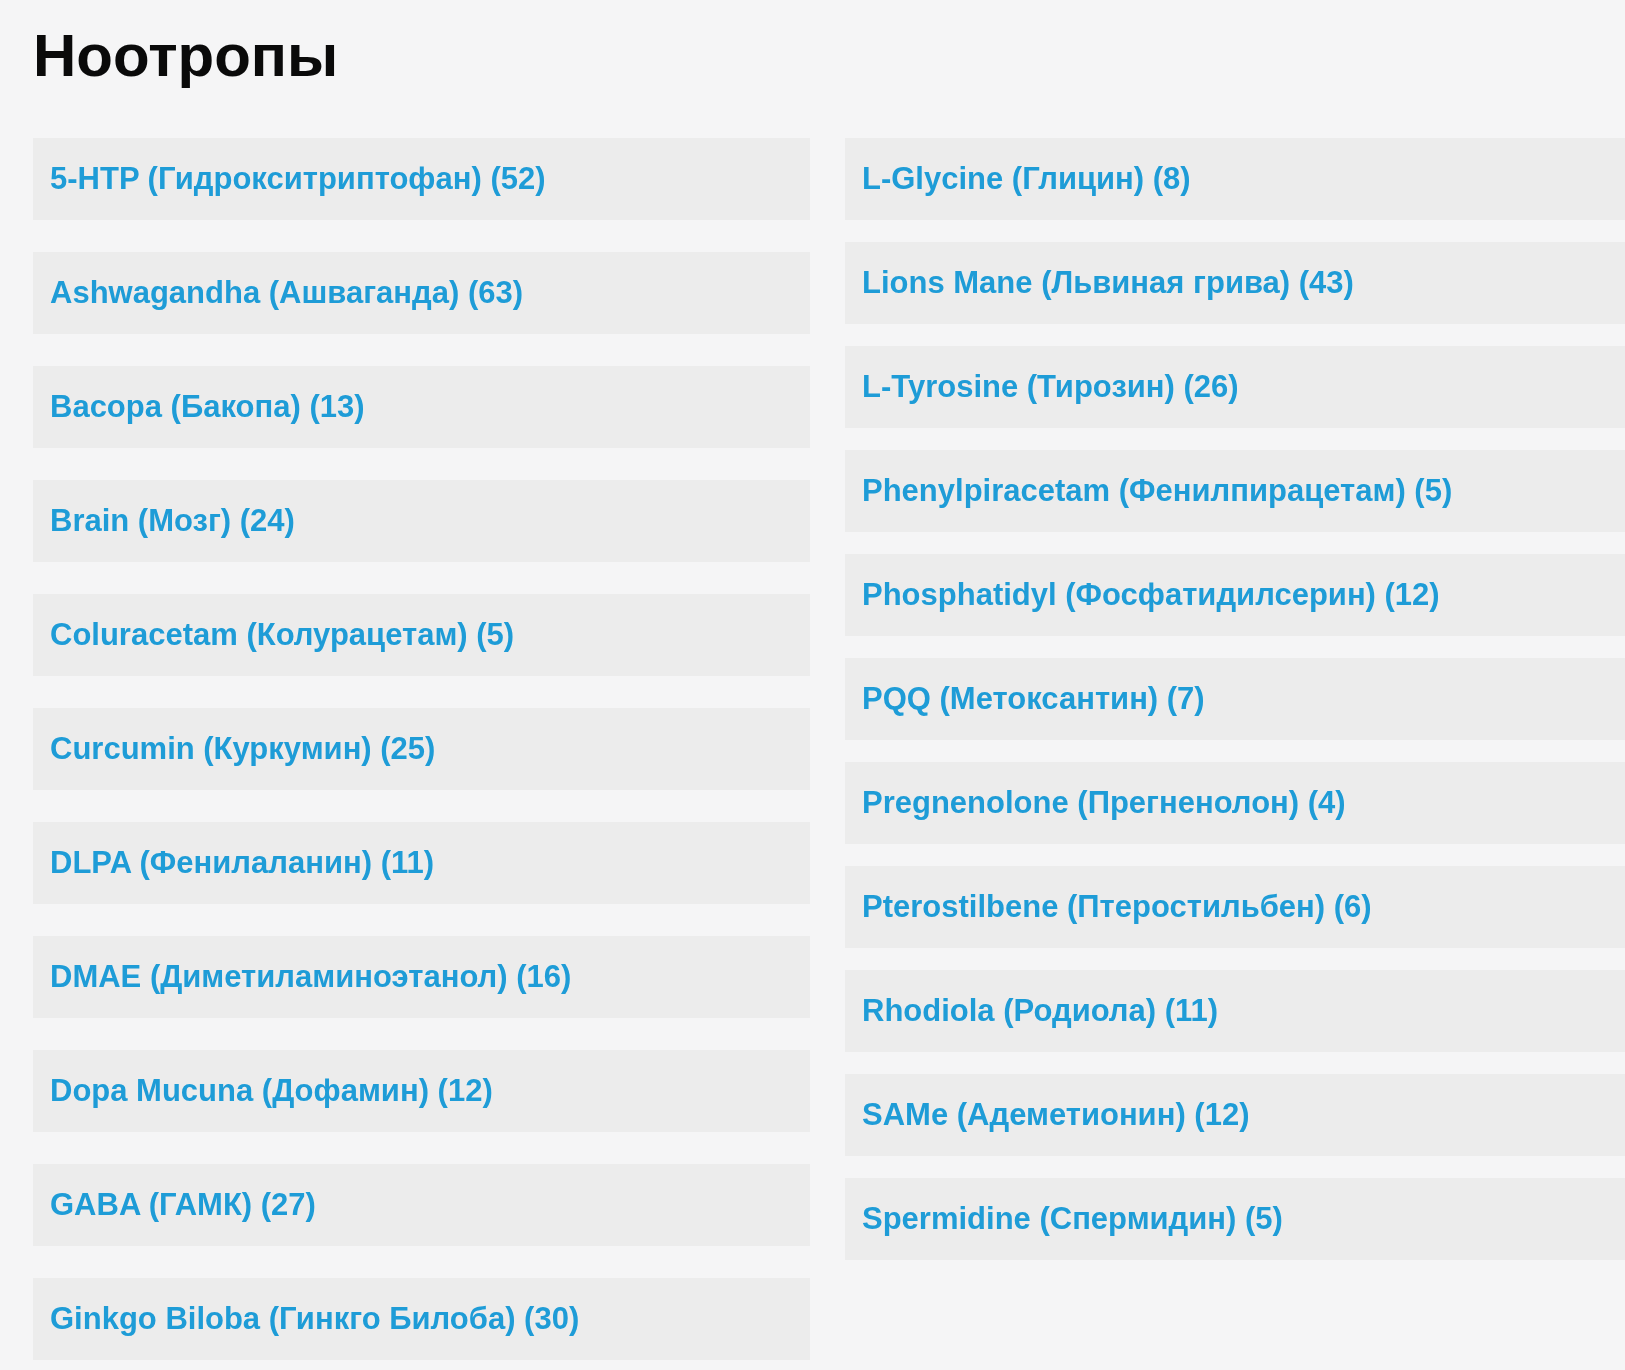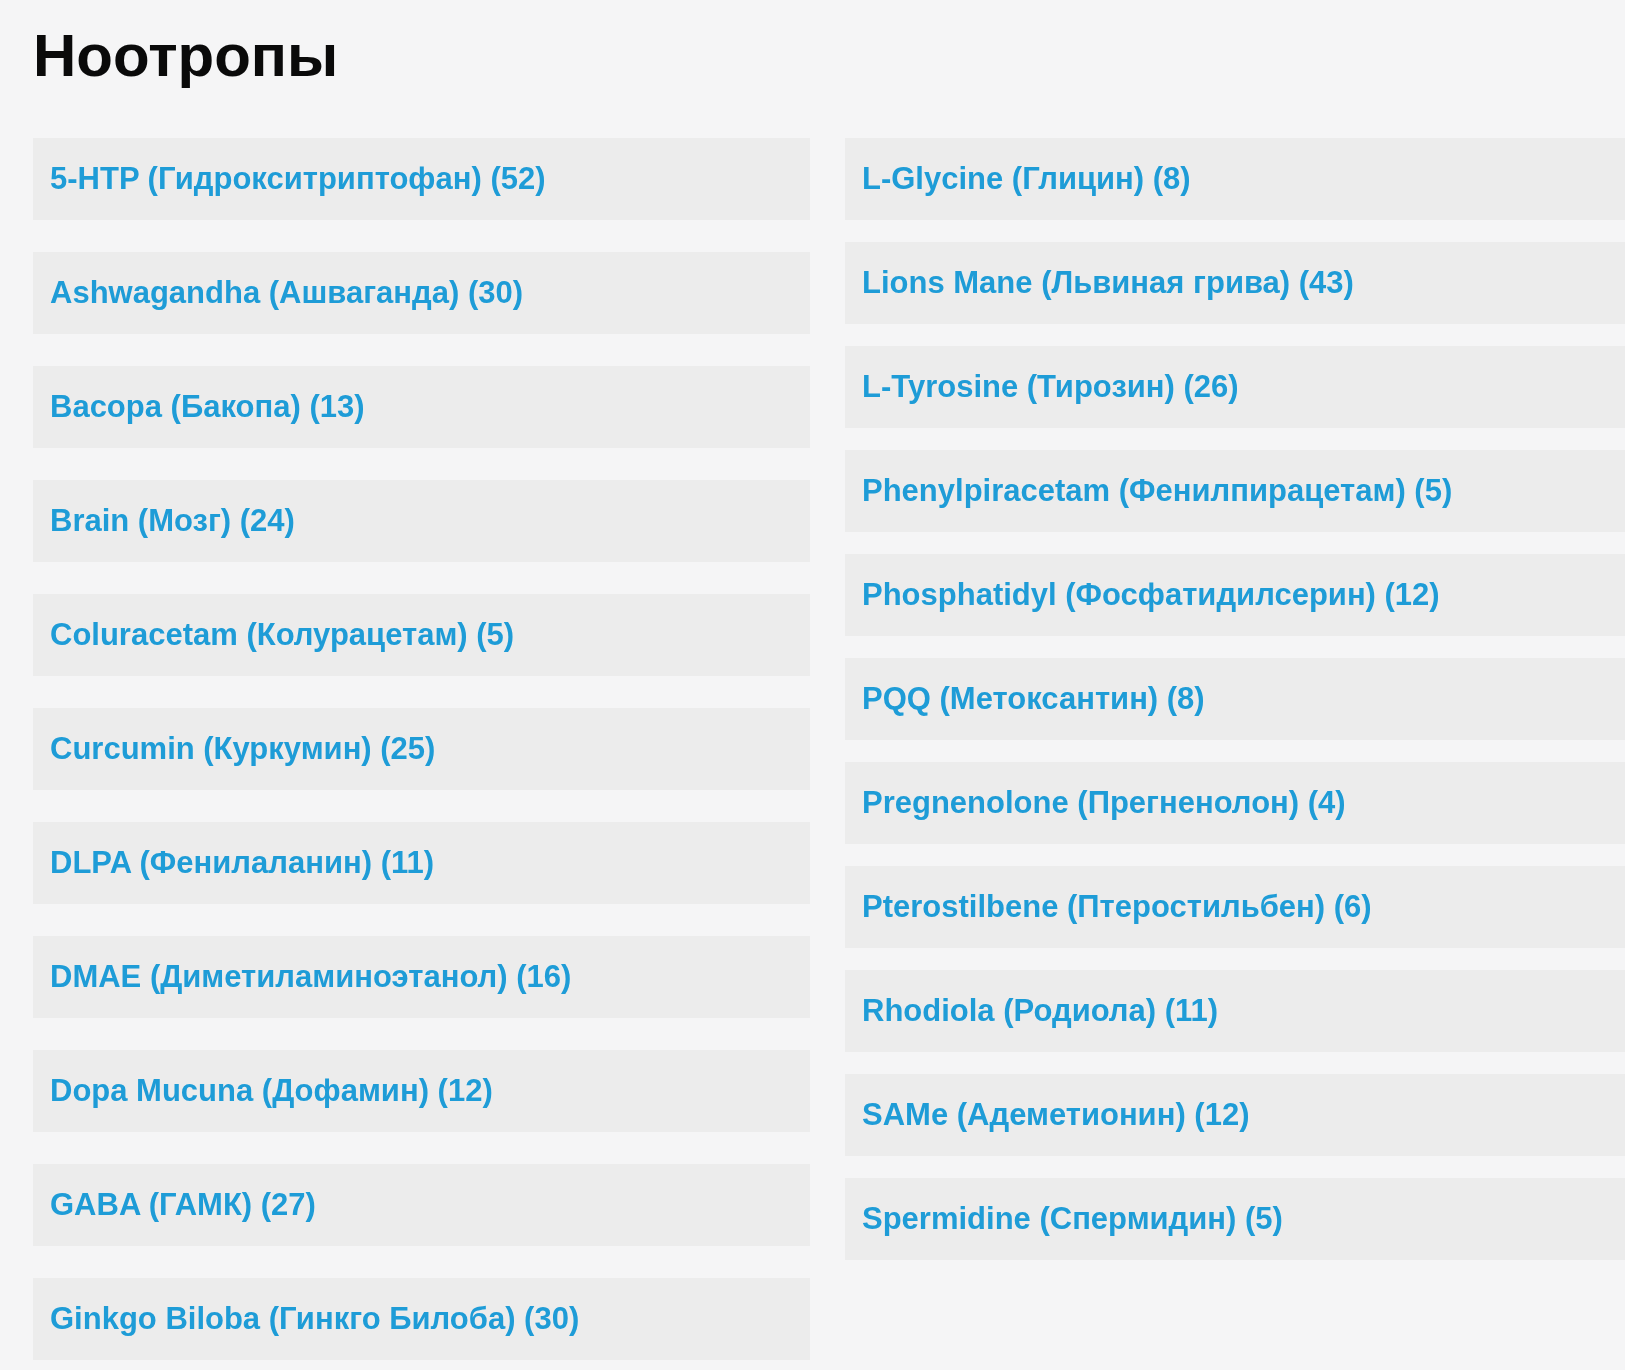--- a/index.html
+++ b/index.html
@@ -60,21 +60,21 @@
 
 <div class="page">
   <h1 class="page-title">Ноотропы</h1>
 
   <div class="columns">
     <div class="col col-left">
         <div class="cat-row">
     <a class="cat-link">5-HTP (Гидрокситриптофан) (52)</a>
   </div>
         <div class="cat-row">
-    <a class="cat-link">Ashwagandha (Ашваганда) (30)</a>
+    <a class="cat-link">Ashwagandha (Ашваганда) (63)</a>
   </div>
         <div class="cat-row">
     <a class="cat-link">Bacopa (Бакопа) (13)</a>
   </div>
         <div class="cat-row">
     <a class="cat-link">Brain (Мозг) (24)</a>
   </div>
         <div class="cat-row">
     <a class="cat-link">Coluracetam (Колурацетам) (5)</a>
   </div>
@@ -107,21 +107,21 @@
         <div class="cat-row">
     <a class="cat-link">L-Tyrosine (Тирозин) (26)</a>
   </div>
         <div class="cat-row">
     <a class="cat-link">Phenylpiracetam (Фенилпирацетам) (5)</a>
   </div>
         <div class="cat-row">
     <a class="cat-link">Phosphatidyl (Фосфатидилсерин) (12)</a>
   </div>
         <div class="cat-row">
-    <a class="cat-link">PQQ (Метоксантин) (8)</a>
+    <a class="cat-link">PQQ (Метоксантин) (7)</a>
   </div>
         <div class="cat-row">
     <a class="cat-link">Pregnenolone (Прегненолон) (4)</a>
   </div>
         <div class="cat-row">
     <a class="cat-link">Pterostilbene (Птеростильбен) (6)</a>
   </div>
         <div class="cat-row">
     <a class="cat-link">Rhodiola (Родиола) (11)</a>
   </div>

